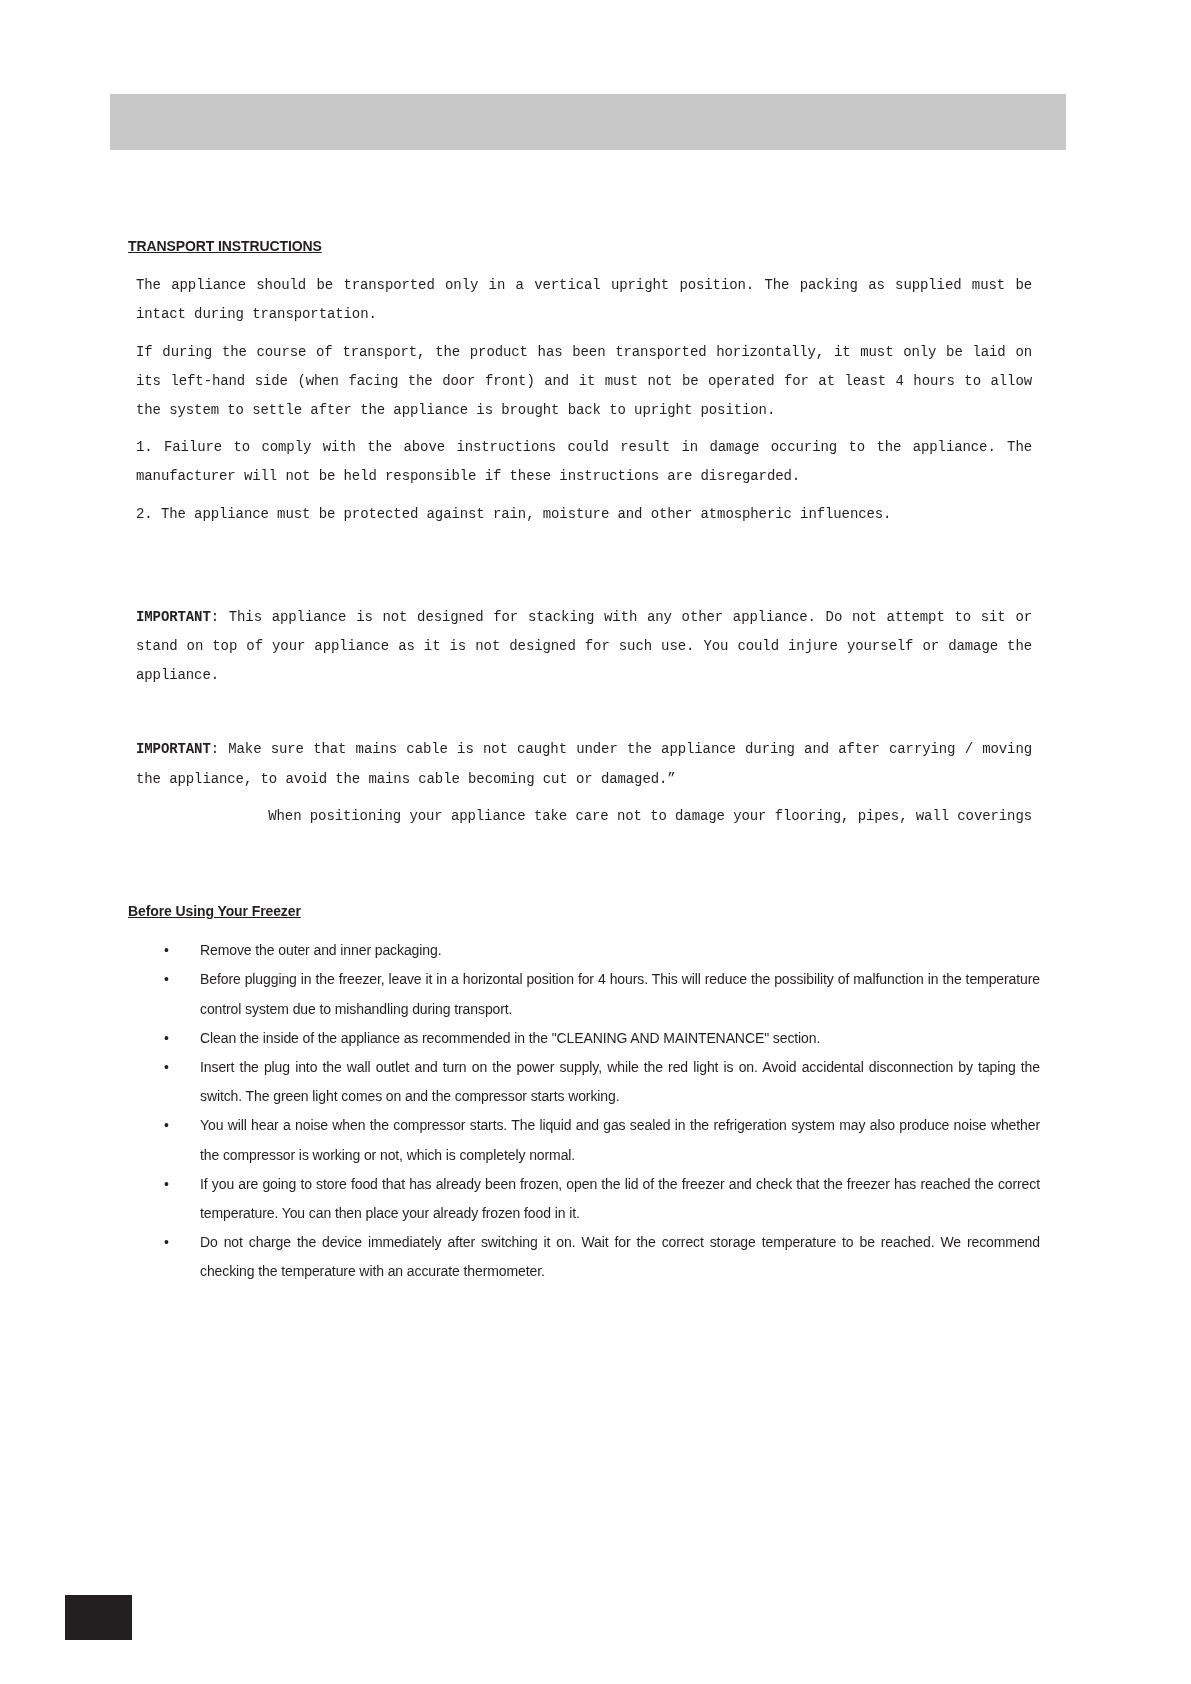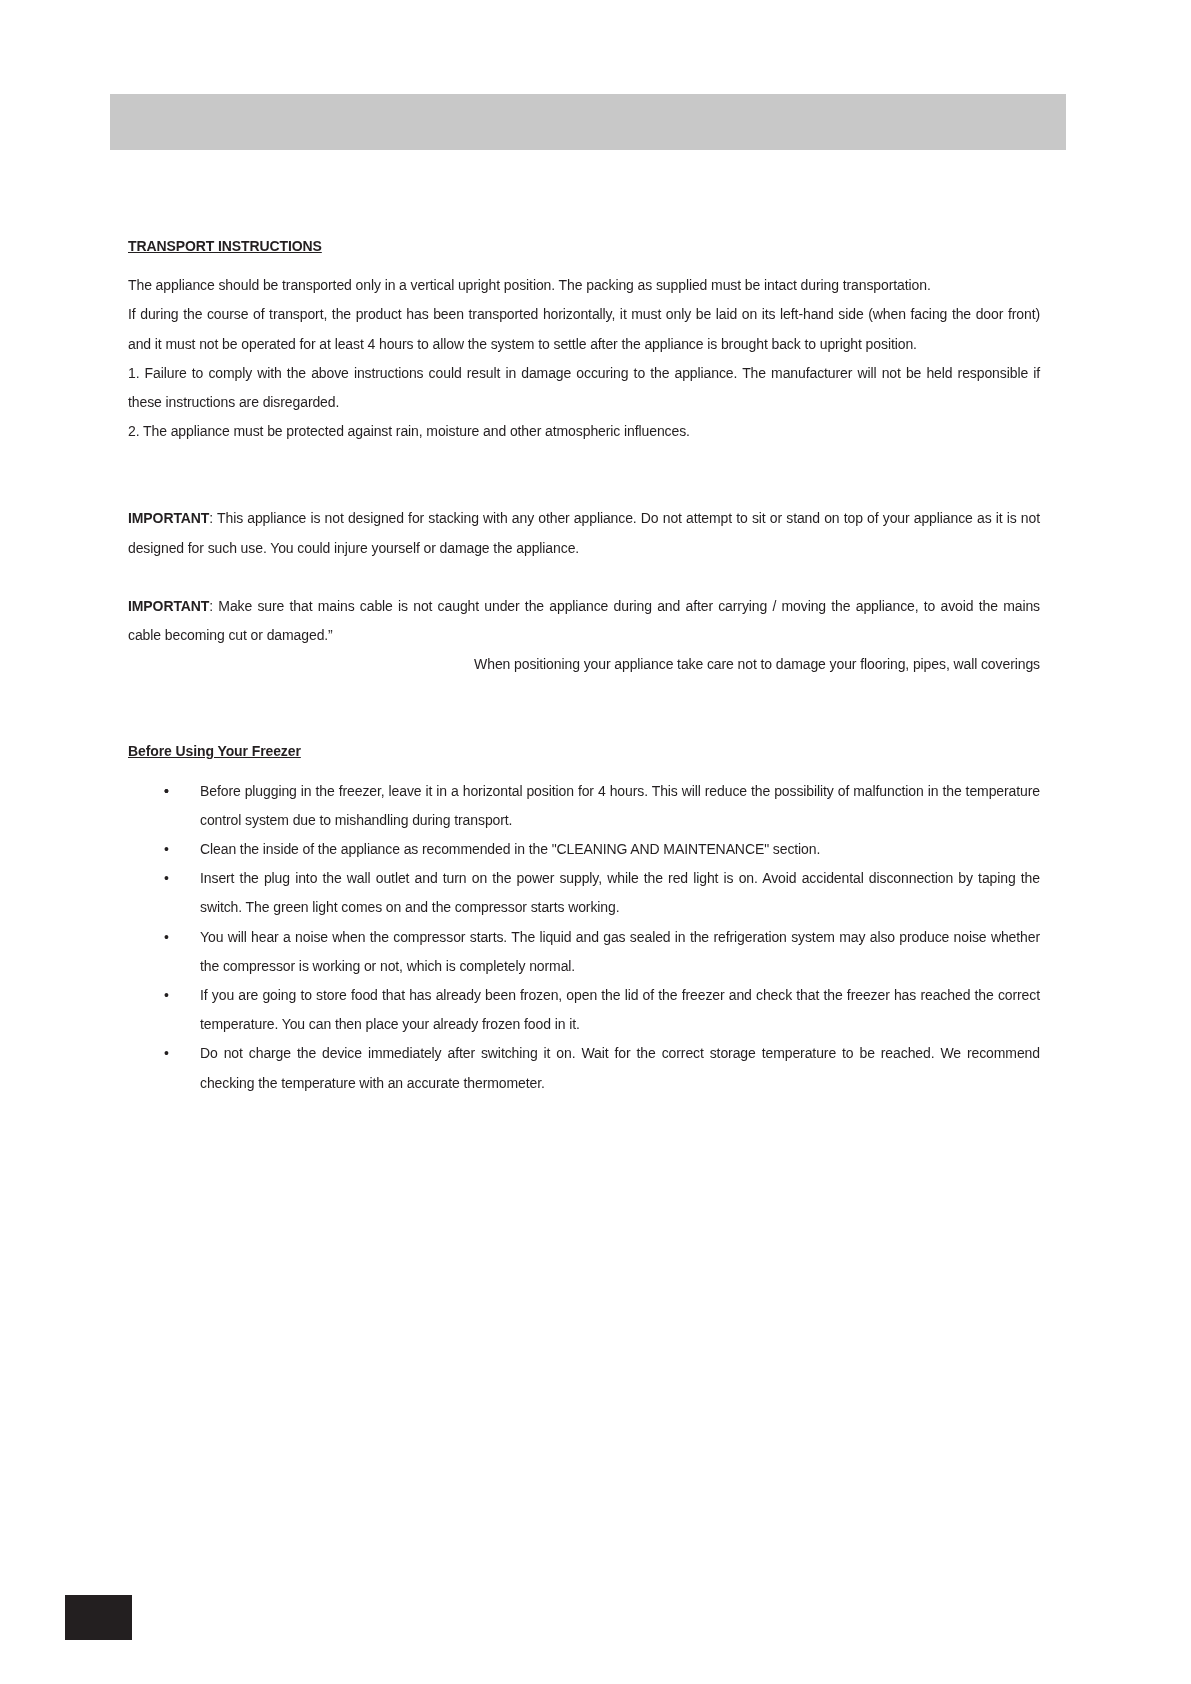--- a/index.html
+++ b/index.html
@@ -2,21 +2,21 @@
 <html><head>
 <meta charset="utf-8">
 <style>
   html, body { margin: 0; padding: 0; background: #ffffff; }
   body { width: 1191px; height: 1684px; position: relative; overflow: hidden;
          font-family: "Liberation Sans", sans-serif; color: #231f20; }
   .header-bar { position: absolute; left: 110px; top: 94px; width: 956px; height: 56px; background: #c8c8c8; }
   .content { position: absolute; left: 128px; top: 232px; width: 912px;
              font-size: 14px; line-height: 29.2px; letter-spacing: -0.1px; }
   .heading { font-weight: bold; text-decoration: underline; margin: 0 0 10px 0; }
-  .para { margin: 0; text-align: justify; text-align-last: auto; }
+  .para { margin: 8px; text-align: justify; text-align-last: auto; font-family: Liberation Mono, monospace; }
   .gap { height: 29px; }
   .bold { font-weight: bold; }
   .list { list-style: none; margin: 0; padding: 0; }
   .list li { position: relative; padding-left: 72px; text-align: justify; }
   .bullet { position: absolute; left: 36px; top: 0; }
   .page-tab { position: absolute; left: 65px; top: 1595px; width: 67px; height: 45px; background: #231f20; }
 </style>
 </head>
 <body>
 
@@ -35,21 +35,21 @@
   <p class="para"><span class="bold">IMPORTANT</span><span>: This appliance is not designed for stacking with any other appliance. Do not attempt to sit or stand on top of your appliance as it is not designed for such use. You could injure yourself or damage the appliance.</span></p>
   <div class="gap"></div>
 
   <p class="para"><span class="bold">IMPORTANT</span><span>: Make sure that mains cable is not caught under the appliance during and after carrying / moving the appliance, to avoid the mains cable becoming cut or damaged.”</span></p>
   <p class="para" style="text-align:right;">When positioning your appliance take care not to damage your flooring, pipes, wall coverings</p>
   <div class="gap"></div>
   <div class="gap"></div>
 
   <div class="heading">Before Using Your Freezer</div>
   <ul class="list">
-    <li><span class="bullet">•</span></li>
+    <li><span class="bullet">•</span><span>Remove the outer and inner packaging.</span></li>
     <li><span class="bullet">•</span><span>Before plugging in the freezer, leave it in a horizontal position for 4 hours. This will reduce the possibility of malfunction in the temperature control system due to mishandling during transport.</span></li>
     <li><span class="bullet">•</span><span>Clean the inside of the appliance as recommended in the "CLEANING AND MAINTENANCE" section.</span></li>
     <li><span class="bullet">•</span><span>Insert the plug into the wall outlet and turn on the power supply, while the red light is on. Avoid accidental disconnection by taping the switch. The green light comes on and the compressor starts working.</span></li>
     <li><span class="bullet">•</span><span>You will hear a noise when the compressor starts. The liquid and gas sealed in the refrigeration system may also produce noise whether the compressor is working or not, which is completely normal.</span></li>
     <li><span class="bullet">•</span><span>If you are going to store food that has already been frozen, open the lid of the freezer and check that the freezer has reached the correct temperature. You can then place your already frozen food in it.</span></li>
     <li><span class="bullet">•</span><span>Do not charge the device immediately after switching it on. Wait for the correct storage temperature to be reached. We recommend checking the temperature with an accurate thermometer.</span></li>
   </ul>
 </div>
 
 <div class="page-tab"></div>

